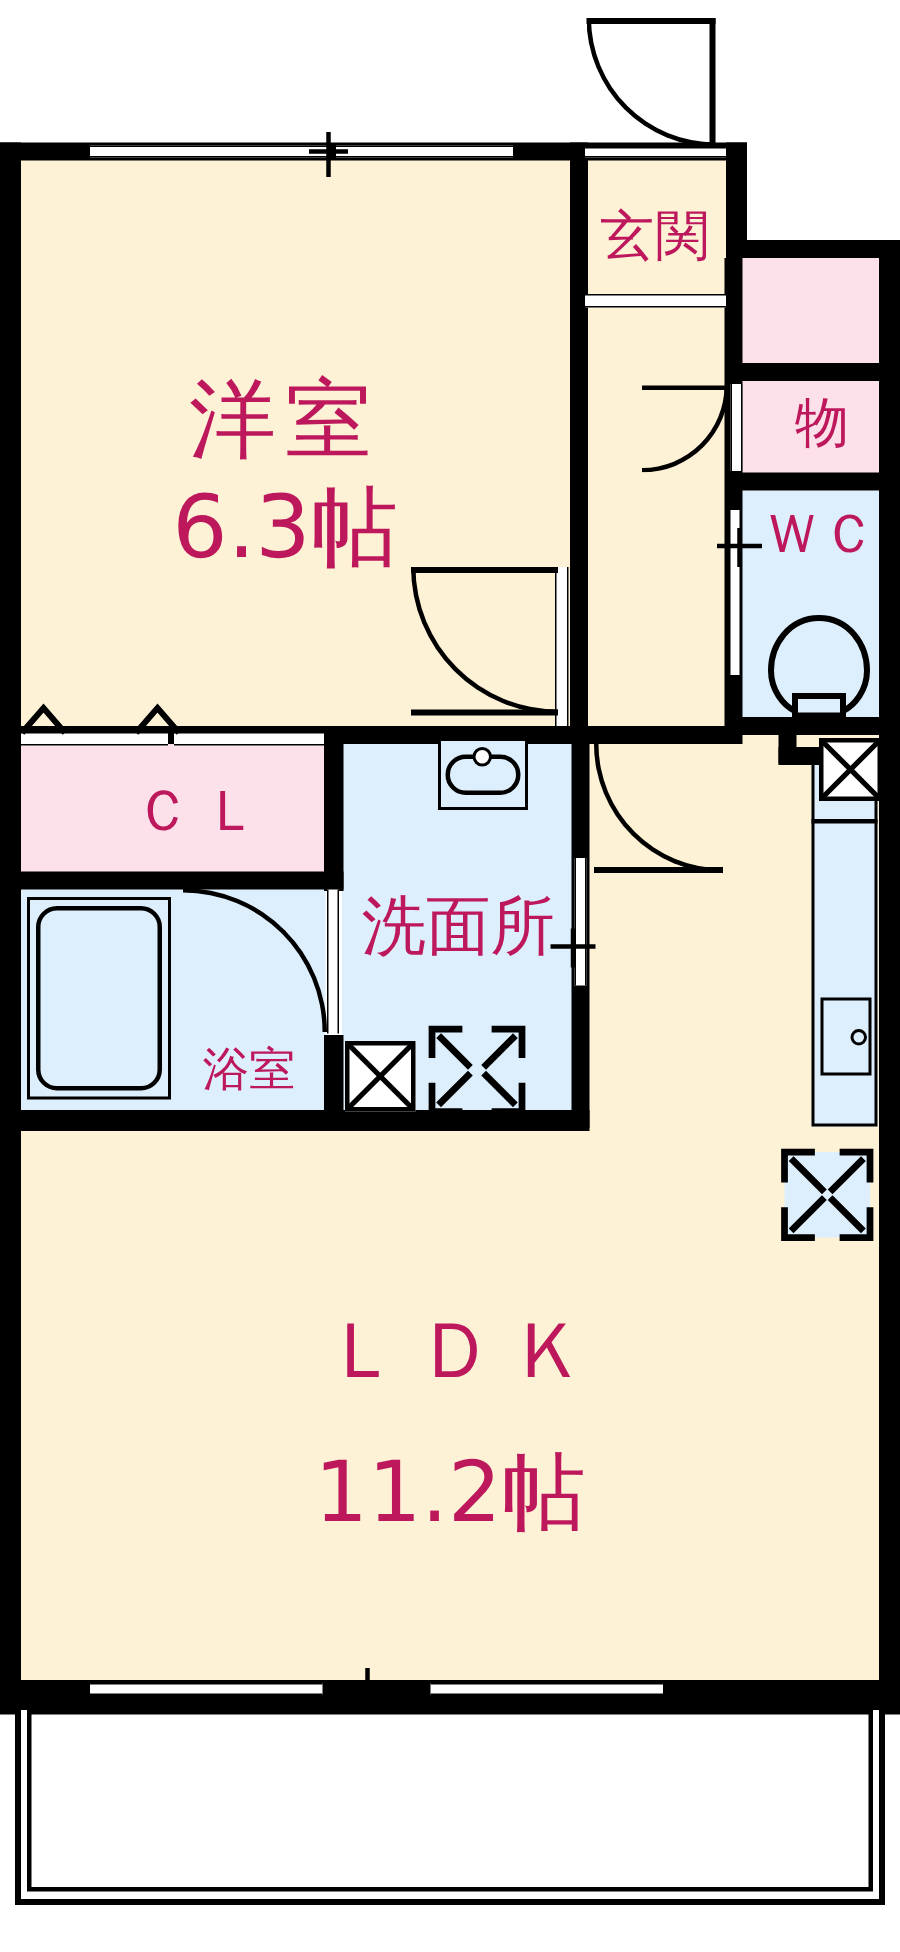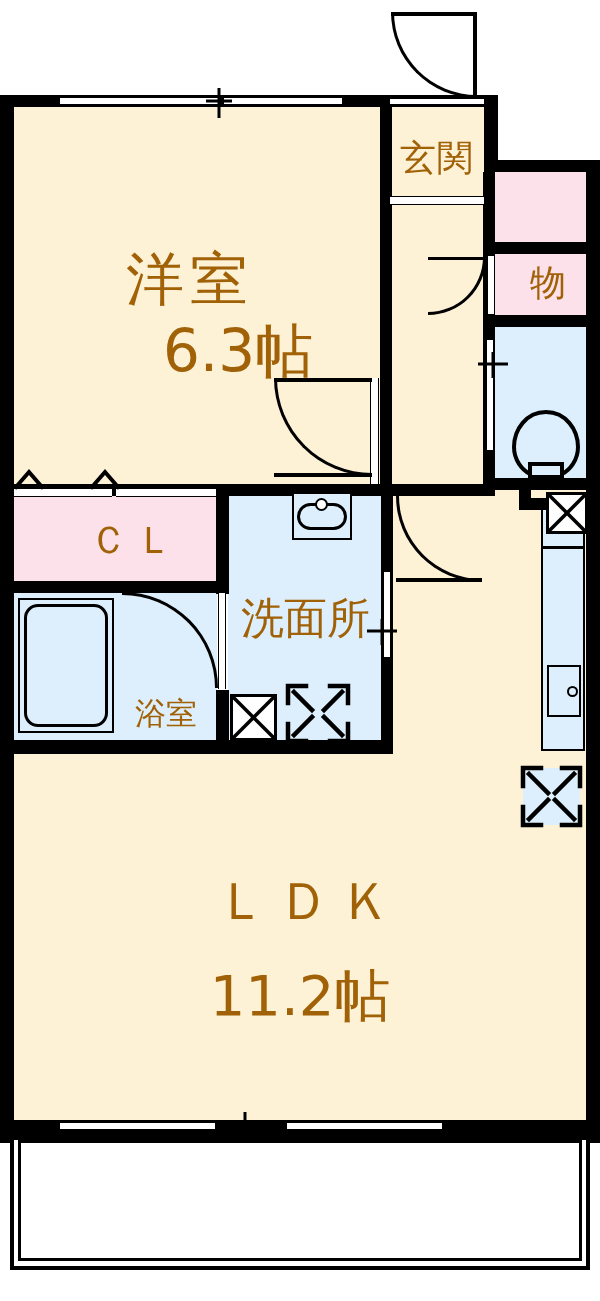--- a/index.html
+++ b/index.html
@@ -12,21 +12,21 @@
     width:600px;
     height:1301px;
     background:#ffffff;
     overflow:hidden;
   }
   
   .rm{position:absolute;box-sizing:border-box;}
   .wall{position:absolute;background:#000;}
   .lbl{
     position:absolute;
-    color:#a16207;
+    color:#be185d;
     white-space:nowrap;
     text-align:center;
     line-height:1;
     font-weight:400;
   }
   .lbl-jp{font-family:"DejaVu Sans","Liberation Sans",sans-serif;}
   
   .f-floor{background:#fdf1d6;}
   .f-pink{background:#fde1ea;}
   .f-blue{background:#ddeffc;}
@@ -224,30 +224,31 @@
       <line x1="245" y1="1112" x2="245" y2="1142"></line>
       <line x1="478" y1="364" x2="508" y2="364"></line>
       <line x1="493" y1="352" x2="493" y2="378"></line>
       <line x1="367" y1="631" x2="397" y2="631"></line>
       <line x1="382" y1="619" x2="382" y2="645"></line>
     </g>
   </svg>
 
   <div class="lbl lbl-jp" style="left:0px;top:222px;width:380px;font-size:58px;letter-spacing:6px;margin-top:28px;">洋室</div>
 
-  <div class="lbl" style="left:0px;top:322px;width:380px;font-size:58px;padding-left:48px;">6.3帖</div>
+  <div class="lbl" style="left:0px;top:322px;width:380px;font-size:58px;">6.3帖</div>
 
   <div class="lbl" style="left:14px;top:875px;width:590px;font-size:52px;letter-spacing:10px;">ＬＤＫ</div>
 
   <div class="lbl" style="left:14px;top:968px;width:572px;font-size:56px;">11.2帖</div>
 
   <div class="lbl lbl-jp" style="left:390px;top:140px;width:94px;font-size:36px;letter-spacing:1px;">玄関</div>
 
   <div class="lbl lbl-jp" style="left:496px;top:265px;width:104px;font-size:36px;">物</div>
 
+  <div class="lbl" style="left:496px;top:339px;width:104px;font-size:36px;letter-spacing:2px;">ＷＣ</div>
 
   <div class="lbl" style="left:14px;top:521px;width:203px;font-size:38px;letter-spacing:8px;padding-left:20px;">ＣＬ</div>
 
   <div class="lbl lbl-jp" style="left:116px;top:698px;width:100px;font-size:31px;">浴室</div>
 
   <div class="lbl lbl-jp" style="left:228px;top:597px;width:155px;font-size:43px;">洗面所</div>
 
 
 </div>
 

